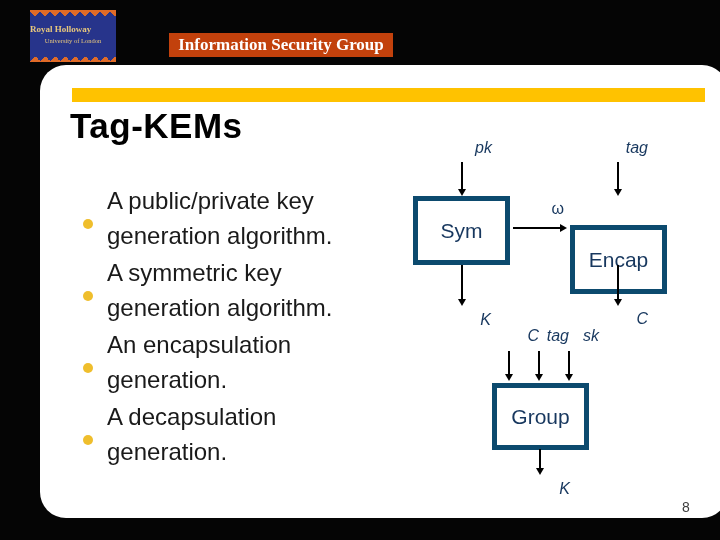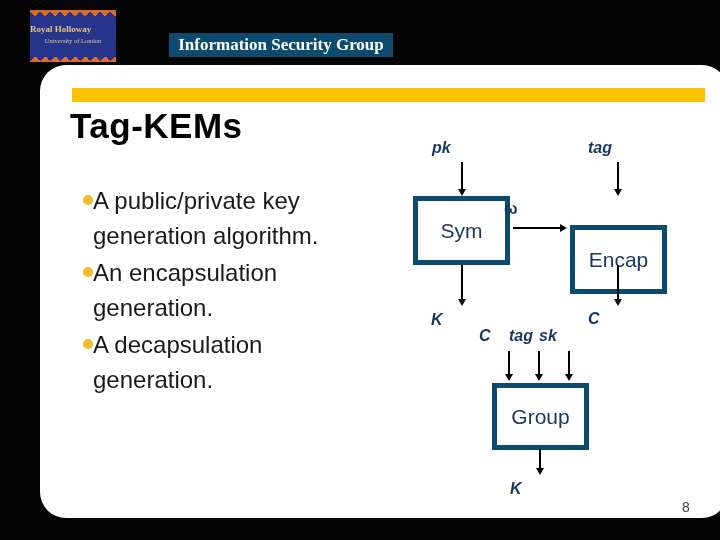--- a/index.html
+++ b/index.html
@@ -19,45 +19,45 @@
     background: conic-gradient(from 225deg at 0% 50%, #E06B28 0 90deg, transparent 90deg 360deg) 0 0/6px 10px repeat-y; }
   .logo-t1 { position:absolute; left:0; right:0; top:14px; text-align:left;
     font-family:"Liberation Serif", serif; font-size:9px; font-weight:bold; color:#E7C77D; }
   .logo-t2 { position:absolute; left:0; right:0; top:27px; text-align:center;
     font-family:"Liberation Serif", serif; font-size:6.5px; color:#E7C77D; }
 
   .uni-title { position:absolute; left:117px; top:10px; width:310px; text-align:center;
     font-family:"Liberation Serif", serif; font-size:13px; font-weight:bold; color:#C9A227;
     letter-spacing:0.4px; white-space:nowrap; }
   .group-wrap { position:absolute; left:131px; top:33px; width:300px; text-align:center; }
-  .group-title { display:inline-block; padding:2px 9px; background:#0c4a6e; color:#FFFFFF;
+  .group-title { display:inline-block; padding:2px 9px; background:#c2410c; color:#FFFFFF;
     font-family:"Liberation Serif", serif; font-size:17px; font-weight:bold; }
 
   
   .panel { position:absolute; left:40px; top:65px; width:688px; height:453px;
     background:#FFFFFF; border-radius:26px; }
   .gold-bar { position:absolute; left:72px; top:88px; width:633px; height:14px; background:#FFC200; }
   .title { position:absolute; left:70px; top:106px; margin:0; font-size:35px; font-weight:bold;
     color:#000000; letter-spacing:0.5px; }
 
   .bullets { position:absolute; left:83px; top:183px; width:282px; margin:0; padding:0; list-style:none; }
-  .bullets li { display:flex; font-size:24px; line-height:35px; color:#1a1a1a; }
+  .bullets li { display:flex; gap:14px; font-size:24px; line-height:35px; color:#1a1a1a;align-items:center; }
   .bullets li + li { margin-top:2px; }
   .dot { flex:none; width:10px; height:10px; border-radius:50%; background:#EFBE2C; margin-top:12px; }
 
   
   .dbox { position:absolute; box-sizing:border-box; border:5px solid #0c4a6e; background:#fff;
     display:flex; align-items:center; justify-content:center;
     color:#17375E; font-size:21px; }
   .box-sym   { left:413px; top:196px; width:97px; height:69px; }
   .box-encap { left:570px; top:196px; width:97px; height:69px;margin-top:29px; }
   .box-decap { left:492px; top:383px; width:97px; height:67px; }
 
-  .dlabel { position:absolute; width:60px; text-align:left; color:#17375E;
-    font-size:16px; font-style:italic; font-weight:bold; }
+  .dlabel { position:absolute; width:60px; text-align:right; color:#17375E;
+    font-size:16px; font-style:italic; font-weight:normal; }
   .dlabel.roman { font-style:normal; }
   .lab-pk   { left:432px; top:139px; }
   .lab-tag  { left:588px; top:139px; }
   .lab-omega{ left:504px; top:200px; }
   .lab-k1   { left:431px; top:311px; }
   .lab-c1   { left:588px; top:310px; }
   .lab-cin  { left:479px; top:327px; width:60px; }
   .lab-tagin{ left:509px; top:327px; }
   .lab-skin { left:539px; top:327px; }
   .lab-k2   { left:510px; top:480px; }
@@ -103,20 +103,24 @@
   <div class="gold-bar"></div>
   <h1 class="title">Tag-KEMs</h1>
 
   <ul class="bullets">
     <li>
       <span class="dot"></span>
       <span>A public/private key generation algorithm.</span>
     </li>
     <li>
       <span class="dot"></span>
+      <span>A symmetric key generation algorithm.</span>
+    </li>
+    <li>
+      <span class="dot"></span>
       <span>An encapsulation generation.</span>
     </li>
     <li>
       <span class="dot"></span>
       <span>A decapsulation generation.</span>
     </li>
   </ul>
 
   <div class="dlabel lab-pk">pk</div>
   <div class="dlabel lab-tag">tag</div>

